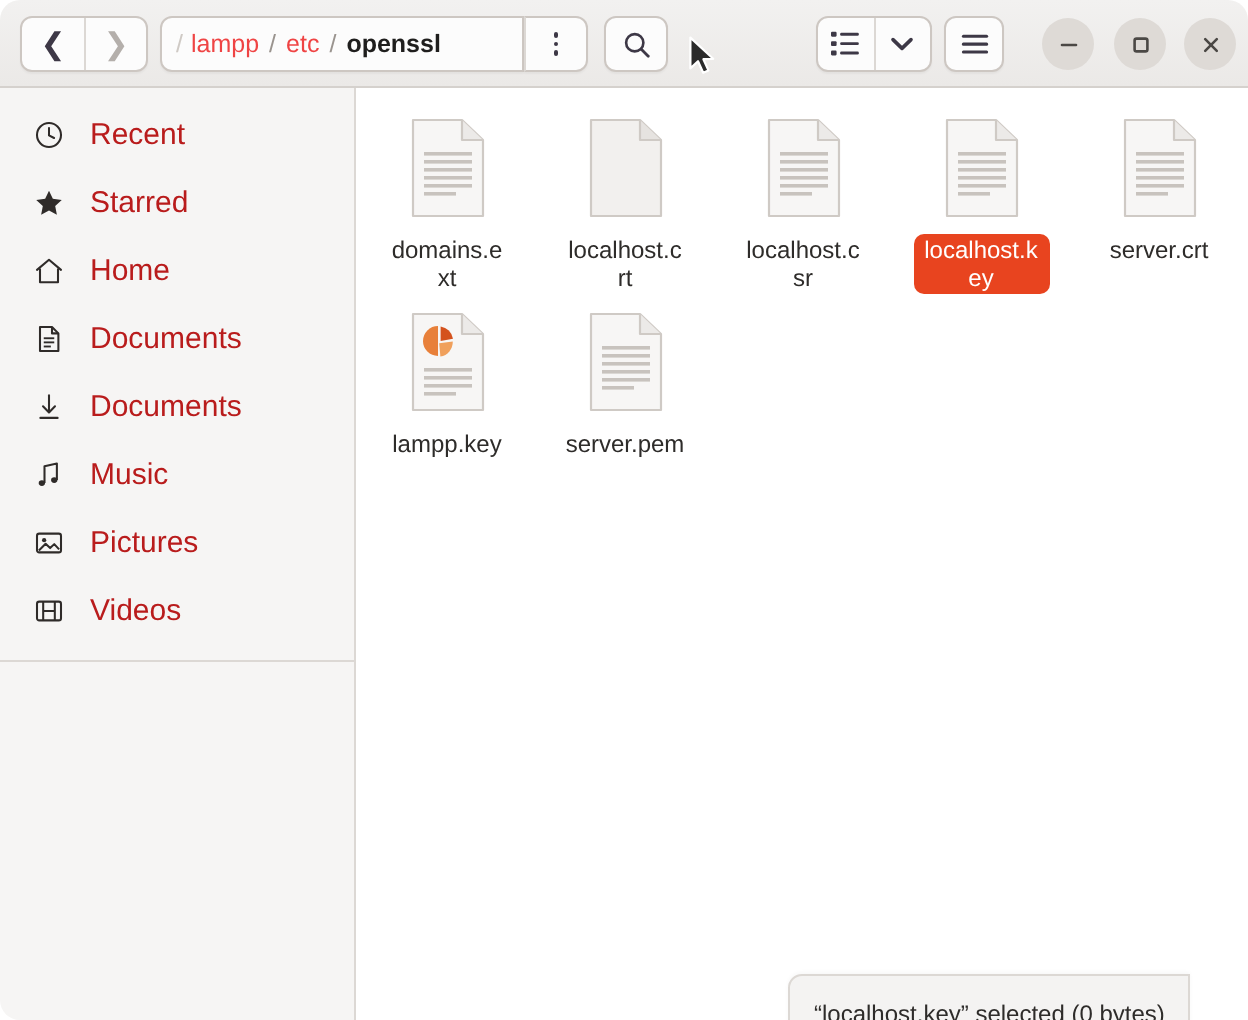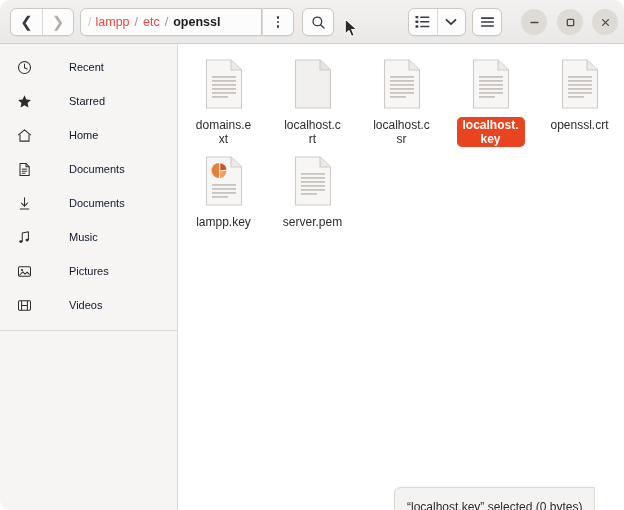--- a/index.html
+++ b/index.html
@@ -164,23 +164,22 @@
     padding-left: 14px;
     box-sizing: border-box;
   }
   .side-icon {
     width: 20px;
     display: flex; align-items: center; justify-content: center;
     margin-right: 11px;
     color: #2f2b29;
   }
   .side-label {
-    font-size: 11px;
-    color: #0f172a;
-    margin-left: 24px;
+    font-size: 15px;
+    color: #b91c1c;
   }
   #side-sep {
     height: 1px;
     background: #dcd8d4;
     margin: 8px 0 7px 0;
   }
 
   
   #filearea {
     position: absolute;
@@ -216,21 +215,20 @@
     text-align: center;
     max-width: 68px;
     word-break: break-all;
     padding: 1px 4px;
     border-radius: 5px;
     box-sizing: border-box;
   }
   .file-item.selected .file-label {
     background: #e8441f;
     color: #ffffff;
-    font-weight: bold;
   }
 
   
   #statusbar {
     position: absolute;
     left: 394px; top: 487px;
     height: 40px;
     padding: 0 12px;
     background: #f4f3f2;
     border: 1px solid #dcd8d4;
@@ -505,21 +503,21 @@
             <g fill="#c8c3be">
               <rect x="8" y="17" width="24" height="1.8"></rect>
                 <rect x="8" y="21" width="24" height="1.8"></rect>
               <rect x="8" y="25" width="24" height="1.8"></rect>
                 <rect x="8" y="29" width="24" height="1.8"></rect>
               <rect x="8" y="33" width="24" height="1.8"></rect>
                 <rect x="8" y="37" width="16" height="1.8"></rect>
             </g>
           </svg>
         </span>
-        <span class="file-label">openssl.crt</span>
+        <span class="file-label">server.crt</span>
       </div>
 
       <div class="file-item">
         <span class="file-icon-wrap">
           <svg width="40" height="50" viewBox="0 0 40 50">
             <path d="M2.5 1 H27 L37.5 11 V49 H2.5 Z" fill="#f7f6f5" stroke="#cfcac5" stroke-width="1.1" stroke-linejoin="round"></path>
             <path d="M27 1 V11 H37.5" fill="#eceae8" stroke="#cfcac5" stroke-width="1.1" stroke-linejoin="round"></path>
             <path d="M15 22 A7.5 7.5 0 1 1 15 7 Z" fill="#e8803a"></path>
             <path d="M16.3 7.2 A7.5 7.5 0 0 1 22.5 13.4 L16.3 14.5 Z" fill="#d4521d"></path>
             <path d="M22.4 14.8 A7.5 7.5 0 0 1 16.2 22.3 L15.6 15.6 Z" fill="#f0a05c"></path>

